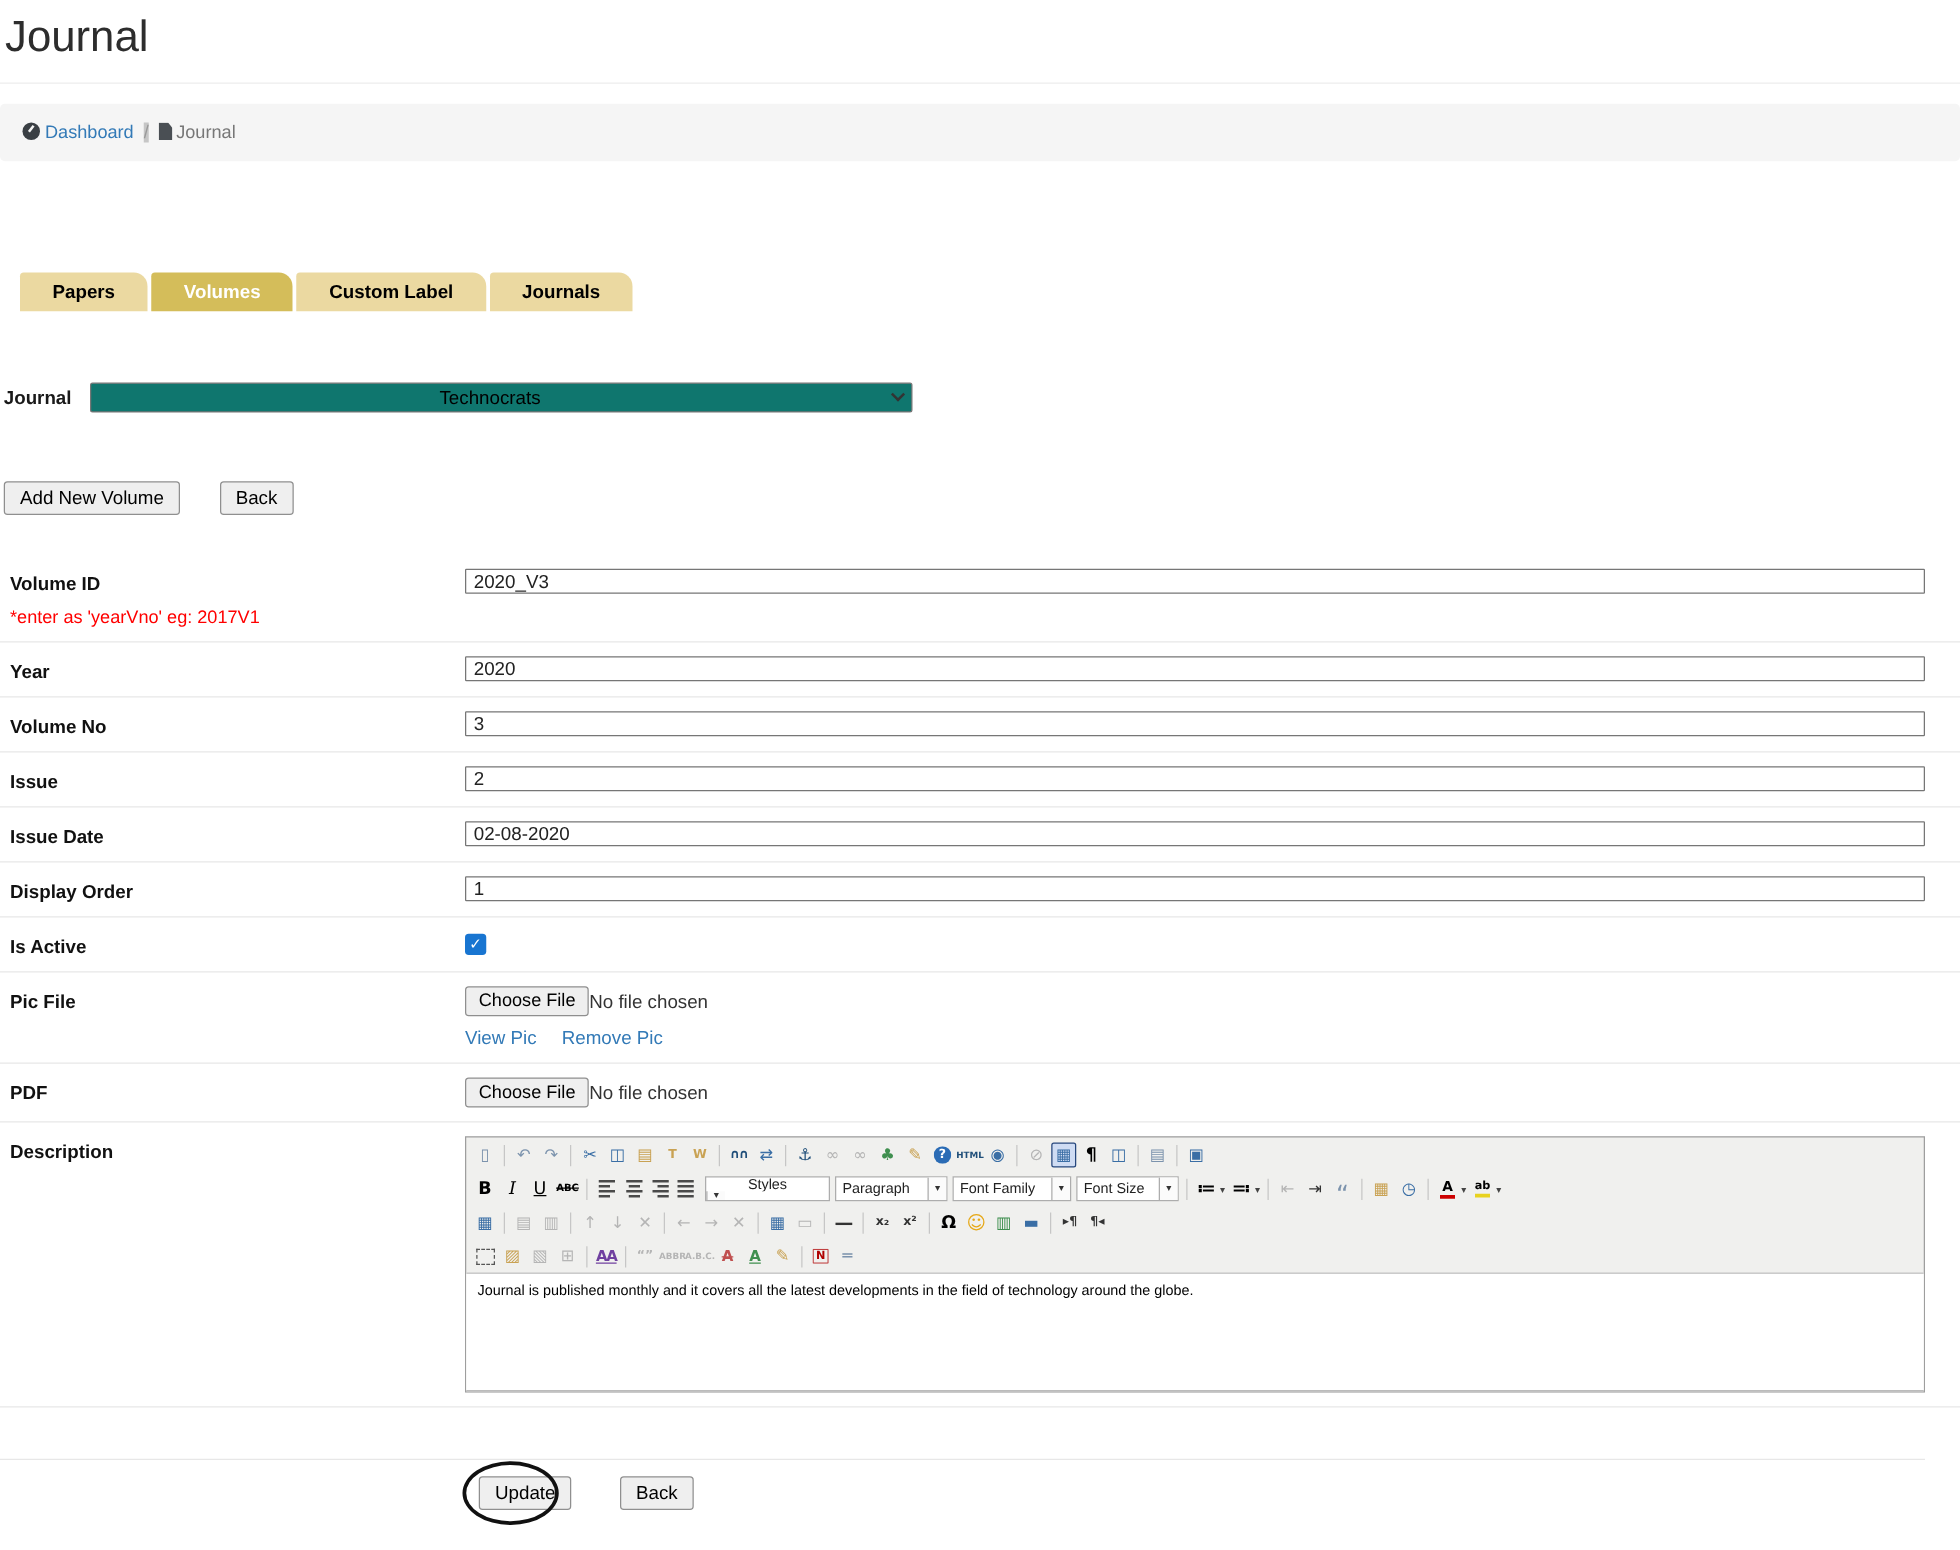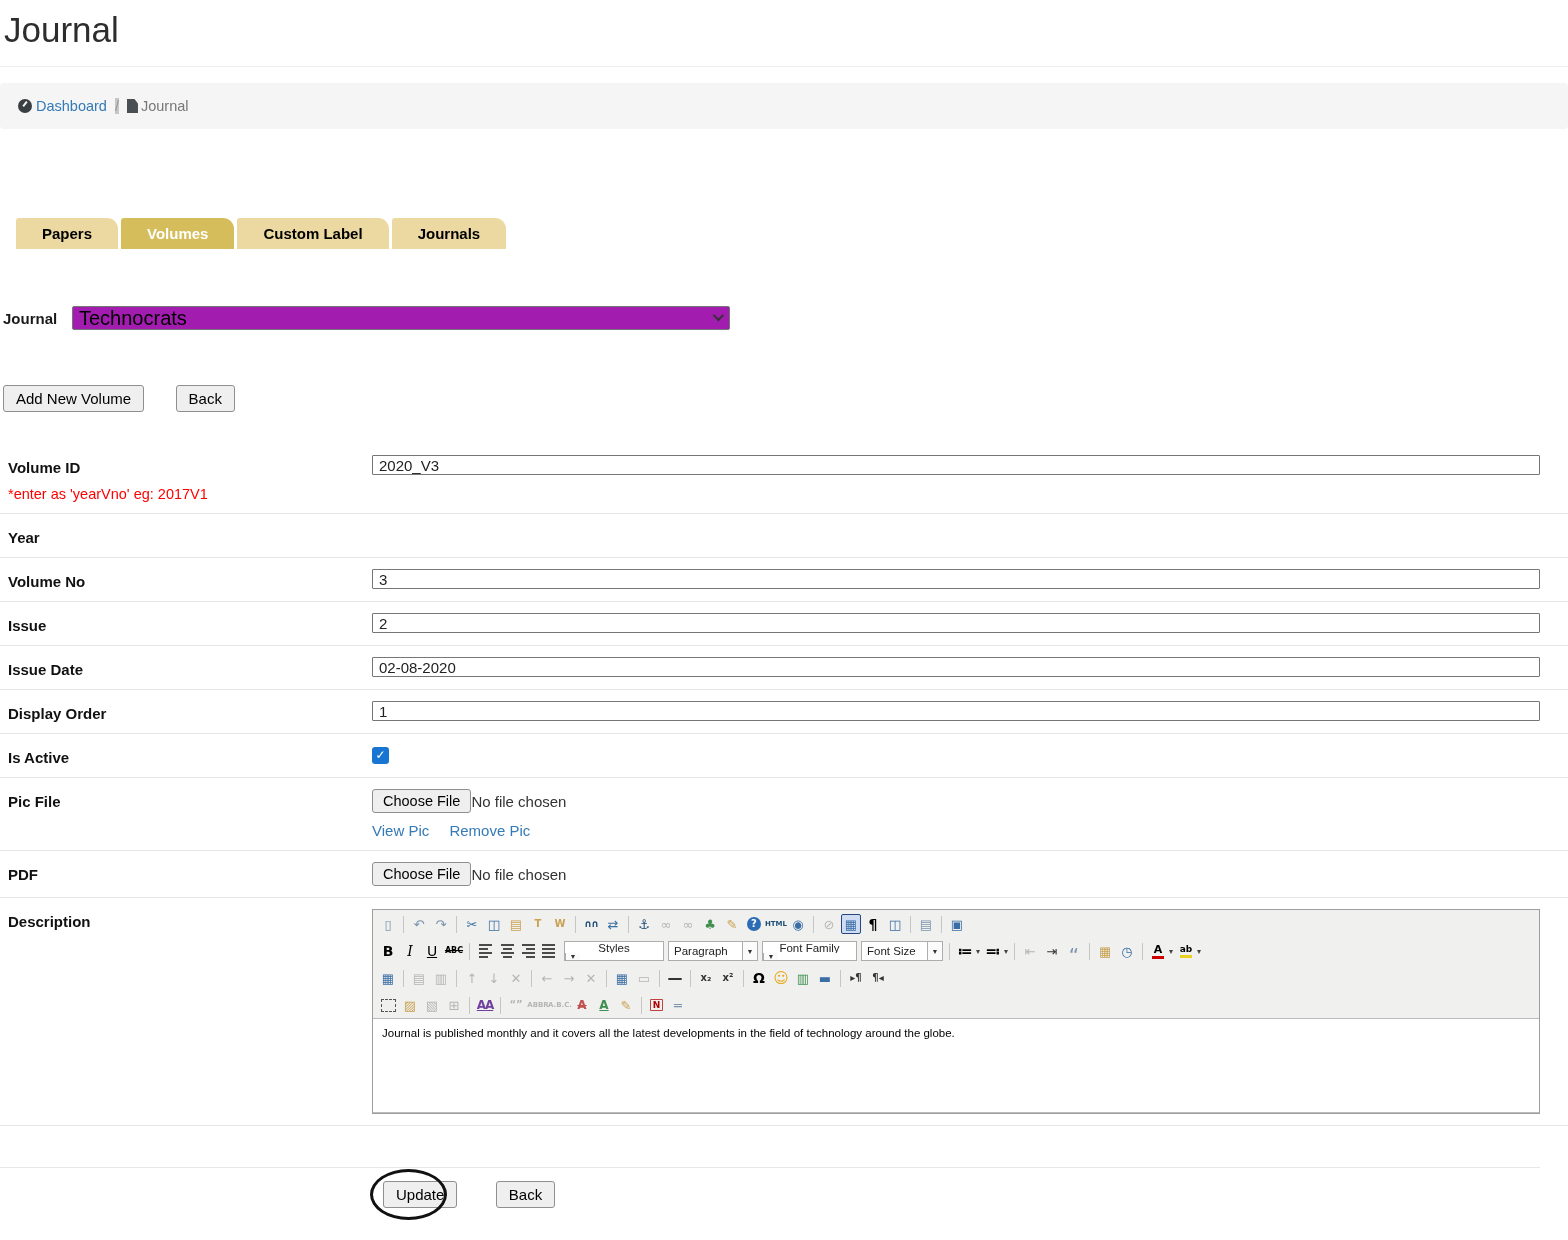--- a/index.html
+++ b/index.html
@@ -20,21 +20,21 @@
 
   
   .tabs { margin-top:89px; padding-left:16px; display:flex; gap:3px; }
   .tab { background:#ebd9a1; color:#000; font-weight:bold; font-size:15px; padding:7px 26px; border-radius:3px 11px 0 0; cursor:pointer; }
   .tab.active { background:#d4bd5a; color:#fff; }
 
   
   .journal-row { margin-top:57px; padding-left:3px; display:flex; align-items:center; }
   .journal-row .lbl { font-weight:bold; font-size:15px; width:69px; }
   .select-wrap { position:relative; width:658px; }
-  .select-wrap select { width:100%; height:24px; border:1px solid #767676; border-radius:2px; background:#a21caf; font-size:20px; padding:0 24px 0 6px; appearance:none; -webkit-appearance:none; font-family:"Liberation Sans",sans-serif; }
+  .select-wrap select { width:100%; height:24px; border:1px solid #767676; border-radius:2px; background:#0f766e; font-size:15px; padding:0 24px 0 6px; appearance:none; -webkit-appearance:none; font-family:"Liberation Sans",sans-serif;text-align:center; }
   .select-wrap .chev { position:absolute; right:9px; top:7px; width:8px; height:8px; border-right:2px solid #333; border-bottom:2px solid #333; transform:rotate(45deg) translateY(-2px); pointer-events:none; }
 
   
   .btn { display:inline-block; background:#efefef; border:1px solid #8f8f8f; border-radius:3px; font-size:15px; color:#000; padding:4px 12px; cursor:pointer; font-family:"Liberation Sans",sans-serif; }
   .top-actions { margin-top:55px; padding-left:3px; }
   .top-actions .btn + .btn { margin-left:27px; }
 
   
   .form { margin-top:32px; }
   .frow { display:flex; align-items:flex-start; padding:11px 28px 11px 8px; border-bottom:1px solid #e7e7e7; }
@@ -141,20 +141,21 @@
   <div class="frow">
     <div class="flabel">
       <div>Volume ID</div>
       <div class="hint">*enter as 'yearVno' eg: 2017V1</div>
     </div>
     <div class="fvalue"><input type="text" value="2020_V3" style=""></div>
   </div>
 
   <div class="frow">
     <div class="flabel">Year</div>
+    <div class="fvalue"><input type="text" value="2020" style=""></div>
   </div>
 
   <div class="frow">
     <div class="flabel">Volume No</div>
     <div class="fvalue"><input type="text" value="3" style=""></div>
   </div>
 
   <div class="frow">
     <div class="flabel">Issue</div>
     <div class="fvalue"><input type="text" value="2" style=""></div>
@@ -268,21 +269,21 @@
                 <i></i>
               </span>
               <div class="mce-sel" style="width: 100px; flex-direction: column;">
                 <span class="lbl">Styles</span>
                 <span class="arr">▼</span>
               </div>
               <div class="mce-sel" style="width: 90px;">
                 <span class="lbl">Paragraph</span>
                 <span class="arr">▼</span>
               </div>
-              <div class="mce-sel" style="width: 95px; flex-direction: column;">
+              <div class="mce-sel" style="width: 95px;">
                 <span class="lbl">Font Family</span>
                 <span class="arr">▼</span>
               </div>
               <div class="mce-sel" style="width: 82px;">
                 <span class="lbl">Font Size</span>
                 <span class="arr">▼</span>
               </div>
               <span class="sep"></span>
               <span class="icongroup">
                 <span class="tb-icon c-dark tbold">≔</span>

